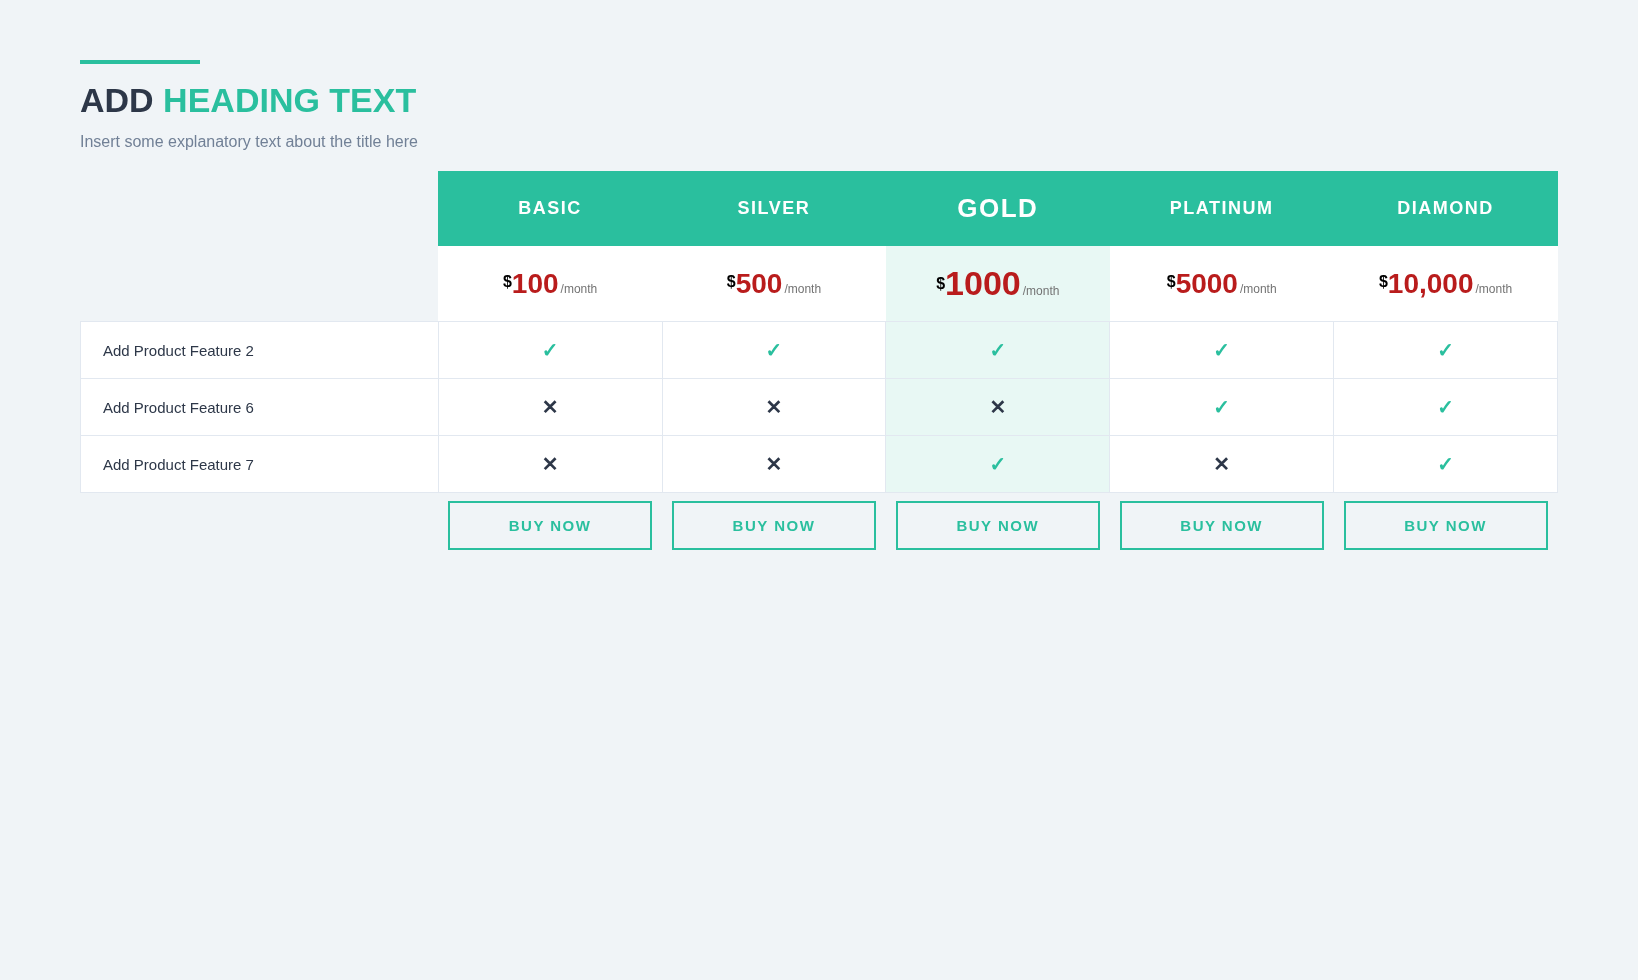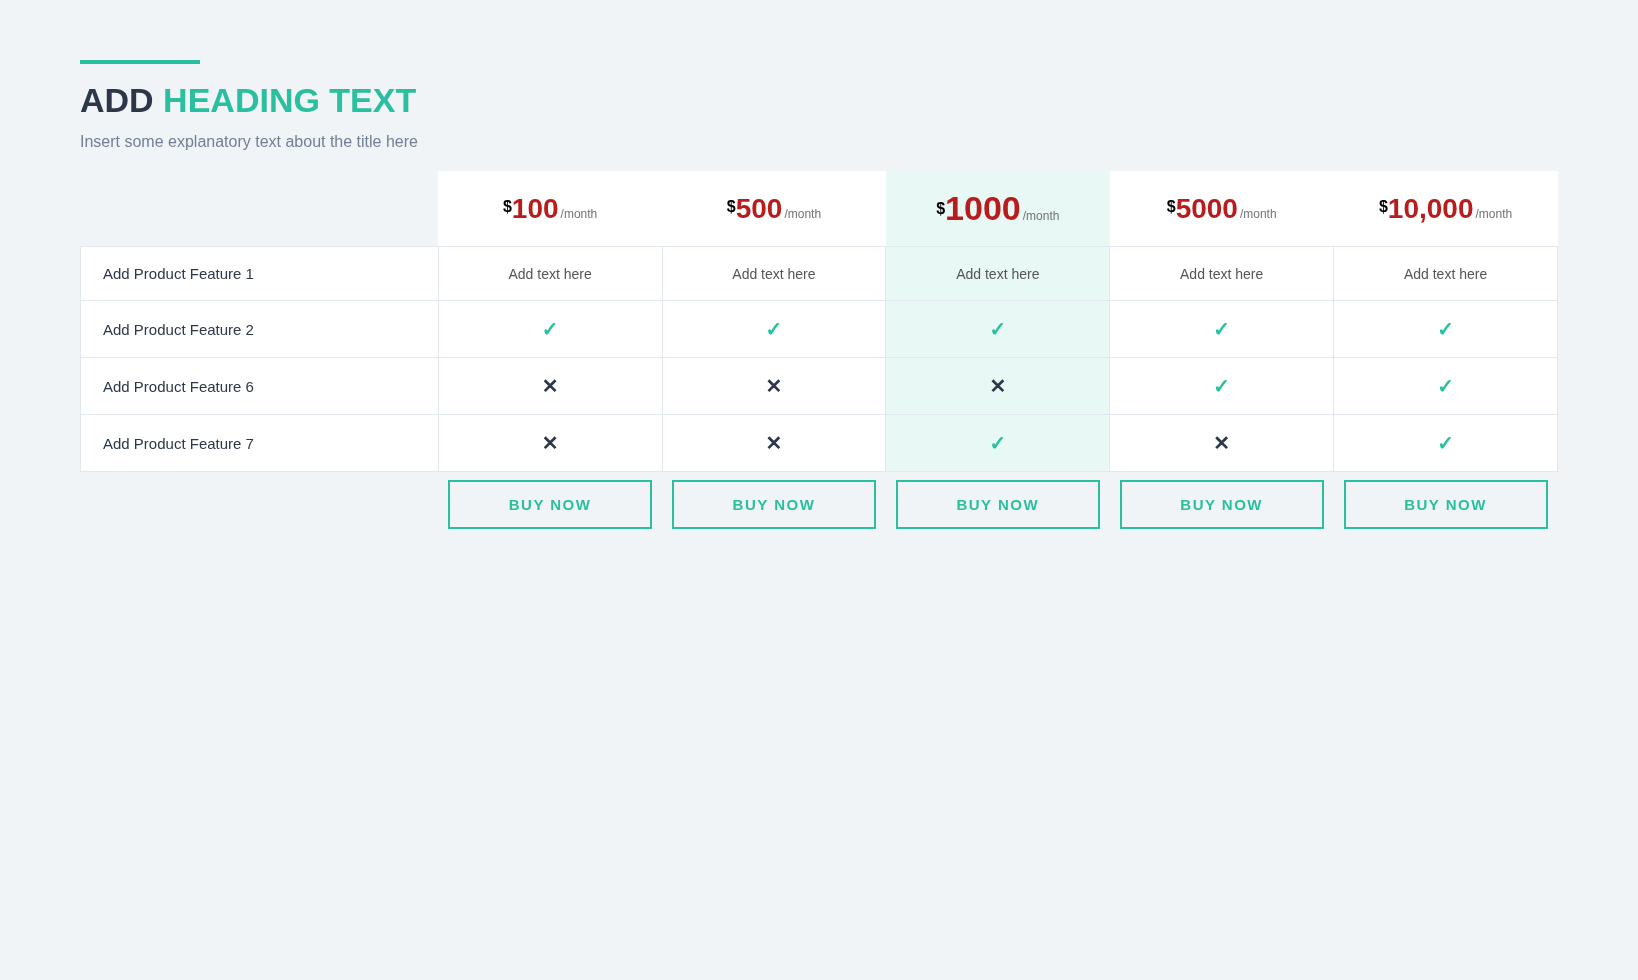--- a/index.html
+++ b/index.html
@@ -169,47 +169,47 @@
 <h1 class="heading">
   <span>ADD </span><span class="accent">HEADING TEXT</span>
 </h1>
 
 <p class="subheading">Insert some explanatory text about the title here</p>
 
 <div class="pricing-table-wrapper">
   <table class="pricing-table">
     <thead>
       <tr>
+        <th class="tier-empty header-row-spacer"></th>
+        <th class="tier-header">BASIC</th>
+        <th class="tier-header">SILVER</th>
+        <th class="tier-header gold-header">GOLD</th>
+        <th class="tier-header">PLATINUM</th>
+        <th class="tier-header">DIAMOND</th>
+      </tr>
+      <tr>
         <td class="price-empty"></td>
         <td class="price-cell">
           <span class="price-currency">$</span><span class="price-amount">100</span><span class="price-period">/month</span>
         </td>
         <td class="price-cell">
           <span class="price-currency">$</span><span class="price-amount">500</span><span class="price-period">/month</span>
         </td>
         <td class="price-cell gold-col">
           <span class="price-currency">$</span><span class="price-amount" style="font-size:34px;">1000</span><span class="price-period">/month</span>
         </td>
         <td class="price-cell">
           <span class="price-currency">$</span><span class="price-amount">5000</span><span class="price-period">/month</span>
         </td>
         <td class="price-cell">
           <span class="price-currency">$</span><span class="price-amount">10,000</span><span class="price-period">/month</span>
         </td>
       </tr>
     </thead>
     <tbody id="features-body">
-    <tr>
-          <td class="feature-name-cell">Add Product Feature 1</td>
-          <td class="feature-value-cell">Add text here</td>
-          <td class="feature-value-cell">Add text here</td>
-          <td class="feature-value-cell gold-col">Add text here</td>
-          <td class="feature-value-cell">Add text here</td>
-          <td class="feature-value-cell">Add text here</td>
-        </tr>
         <tr>
           <td class="feature-name-cell">Add Product Feature 2</td>
           <td class="feature-value-cell"><span class="check">✓</span></td>
           <td class="feature-value-cell"><span class="check">✓</span></td>
           <td class="feature-value-cell gold-col"><span class="check">✓</span></td>
           <td class="feature-value-cell"><span class="check">✓</span></td>
           <td class="feature-value-cell"><span class="check">✓</span></td>
         </tr>
         <tr>
           <td class="feature-name-cell">Add Product Feature 6</td>

